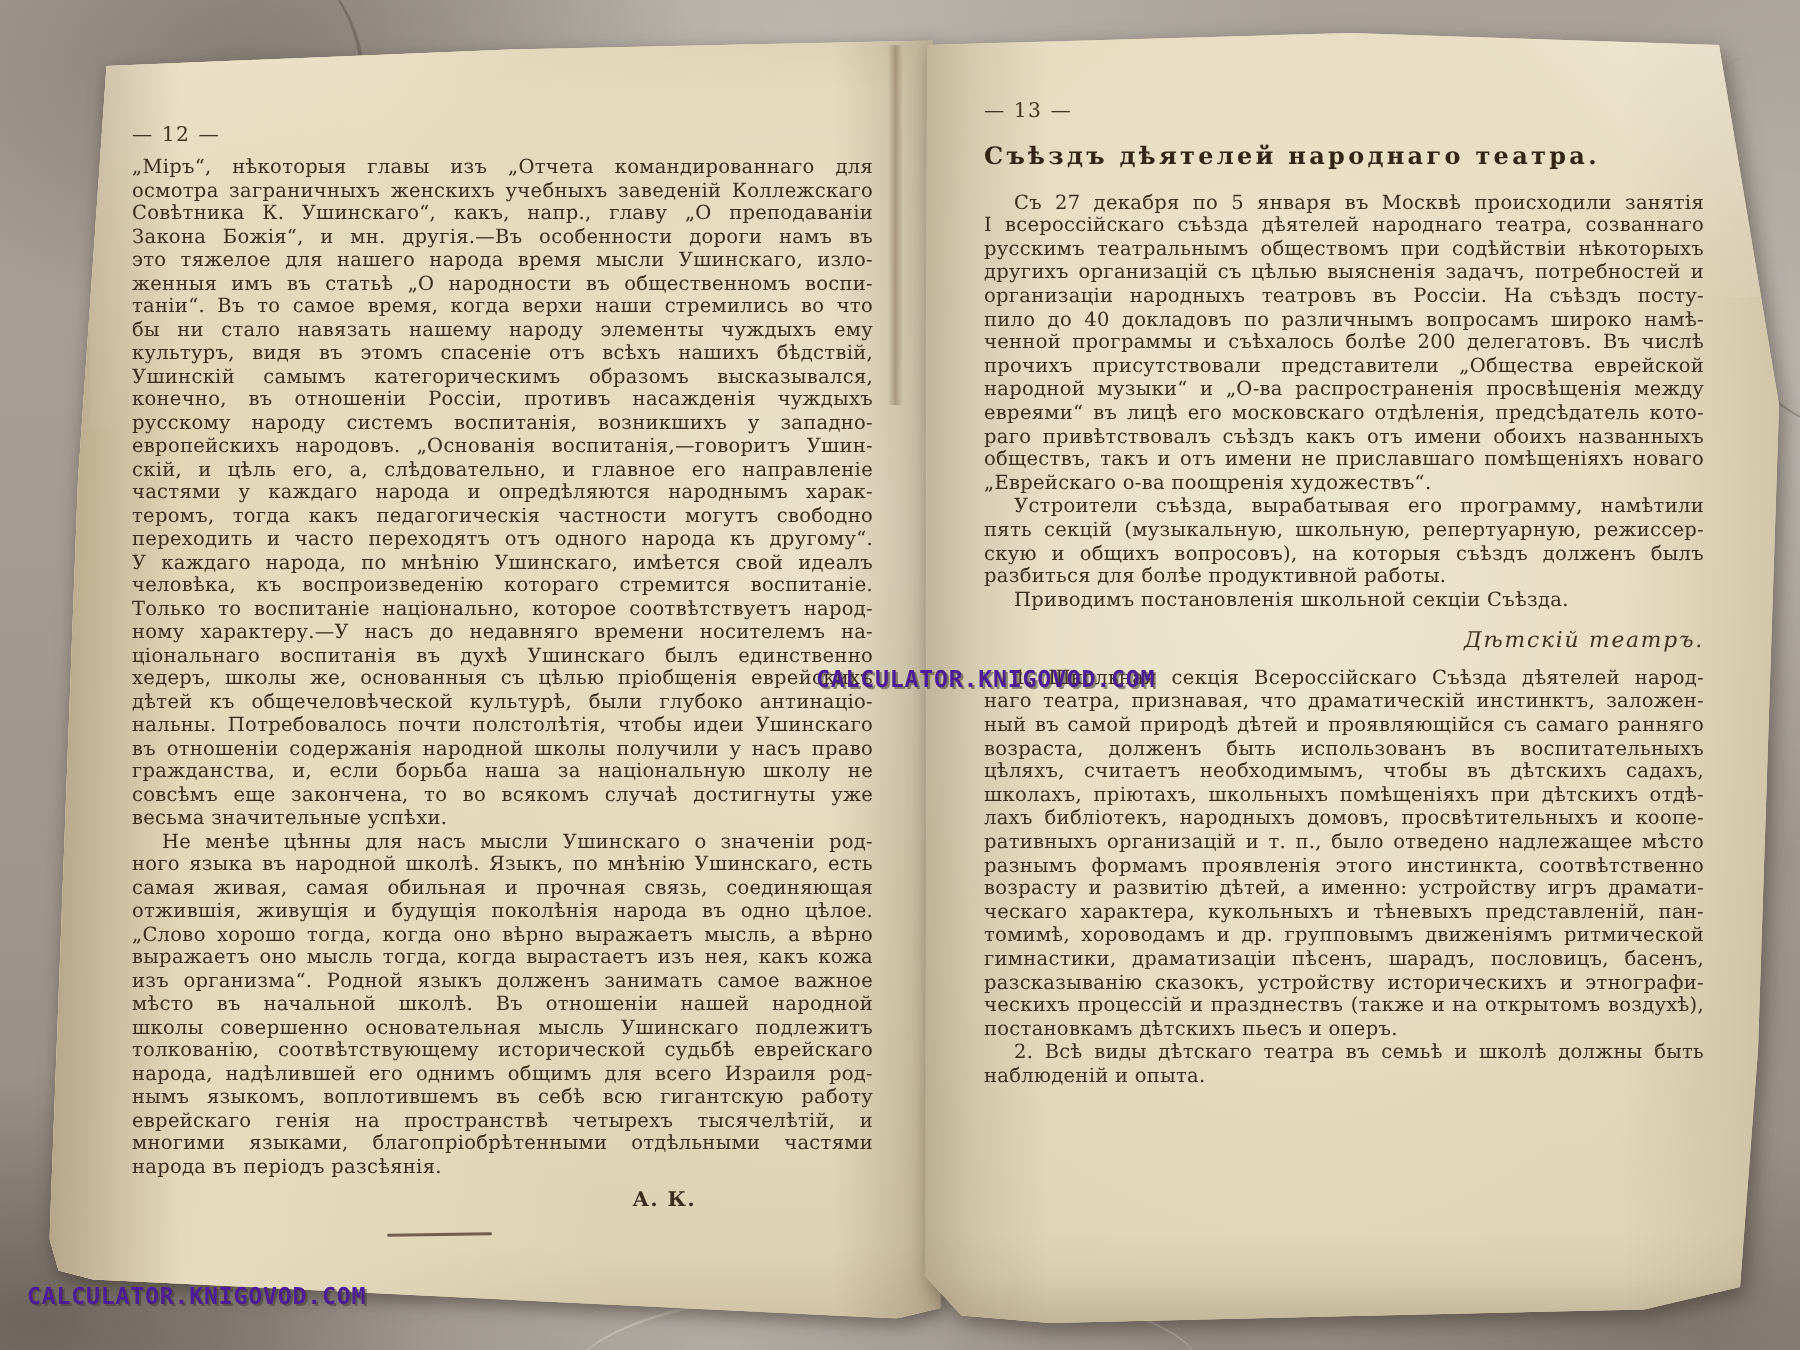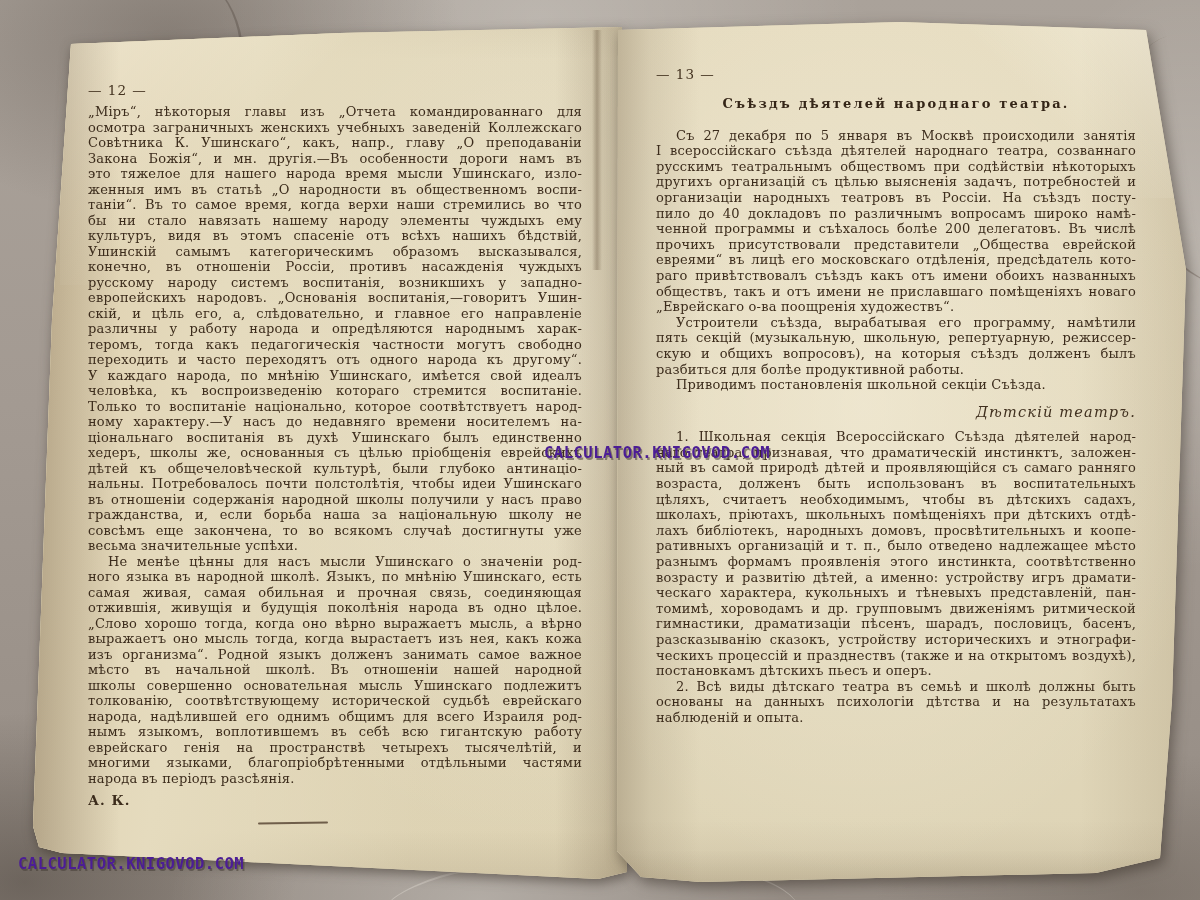--- a/index.html
+++ b/index.html
@@ -64,31 +64,31 @@
   .text-col{position:absolute;color:#3c2c1c;font-size:13px;}
   #left-col{left:88px;top:104px;width:494px;line-height:15.5px;}
   #right-col{left:656px;top:96px;width:480px;line-height:15.6px;}
 
   .para{margin:0;}
   .ln{text-align:justify;text-align-last:justify;letter-spacing:.2px;}
   .ln.end{text-align-last:left;}
   .ln.ind{text-indent:20px;}
 
   #article-title{
-    font-size:13px;font-weight:bold;letter-spacing:2.2px;
-    text-align:center;color:#3324166;color:#342517;
+    font-size:16px;font-weight:bold;letter-spacing:2.2px;
+    text-align:left;color:#3324166;color:#342517;
     margin:0 0 16px 0;
   }
   #section-heading{
     font-style:italic;font-size:14.5px;letter-spacing:1.2px;
     text-align:right;color:#40301f;
     margin:12px 0 9px 0;
   }
   #signature{
-    text-align:left;padding-right:118px;margin-top:7px;
+    text-align:right;padding-right:118px;margin-top:7px;
     font-weight:bold;font-size:13.5px;color:#3c2c1c;letter-spacing:1px;
   }
   #divider{
     width:70px;height:2px;background:#53402e;opacity:.8;
     margin:13px 0 0 170px;transform:rotate(-.8deg);border-radius:1px;
   }
   .watermark{
     position:absolute;z-index:20;
     font-family:"DejaVu Sans Mono","Liberation Mono",monospace;
     font-size:15.5px;font-weight:bold;color:#4c1d95;letter-spacing:.5px;
@@ -121,21 +121,21 @@
             <div class="ln">это тяжелое для нашего народа время мысли Ушинскаго, изло-</div>
             <div class="ln">женныя имъ въ статьѣ „О народности въ общественномъ воспи-</div>
             <div class="ln">таніи“. Въ то самое время, когда верхи наши стремились во что</div>
             <div class="ln">бы ни стало навязать нашему народу элементы чуждыхъ ему</div>
             <div class="ln">культуръ, видя въ этомъ спасеніе отъ всѣхъ нашихъ бѣдствій,</div>
             <div class="ln">Ушинскій самымъ категорическимъ образомъ высказывался,</div>
             <div class="ln">конечно, въ отношеніи Россіи, противъ насажденія чуждыхъ</div>
             <div class="ln">русскому народу системъ воспитанія, возникшихъ у западно-</div>
             <div class="ln">европейскихъ народовъ. „Основанія воспитанія,—говоритъ Ушин-</div>
             <div class="ln">скій, и цѣль его, а, слѣдовательно, и главное его направленіе</div>
-            <div class="ln">различны у работу народа и опредѣляются народнымъ харак-</div>
+            <div class="ln">частями у каждаго народа и опредѣляются народнымъ харак-</div>
             <div class="ln">теромъ, тогда какъ педагогическія частности могутъ свободно</div>
             <div class="ln">переходить и часто переходятъ отъ одного народа къ другому“.</div>
             <div class="ln">У каждаго народа, по мнѣнію Ушинскаго, имѣется свой идеалъ</div>
             <div class="ln">человѣка, къ воспроизведенію котораго стремится воспитаніе.</div>
             <div class="ln">Только то воспитаніе національно, которое соотвѣтствуетъ народ-</div>
             <div class="ln">ному характеру.—У насъ до недавняго времени носителемъ на-</div>
             <div class="ln">ціональнаго воспитанія въ духѣ Ушинскаго былъ единственно</div>
             <div class="ln">хедеръ, школы же, основанныя съ цѣлью пріобщенія еврейскихъ</div>
             <div class="ln">дѣтей къ общечеловѣческой культурѣ, были глубоко антинаціо-</div>
             <div class="ln">нальны. Потребовалось почти полстолѣтія, чтобы идеи Ушинскаго</div>
@@ -178,20 +178,21 @@
       <div>
           <div class="para">
             <div class="ln ind">Съ 27 декабря по 5 января въ Москвѣ происходили занятія</div>
             <div class="ln">I всероссійскаго съѣзда дѣятелей народнаго театра, созваннаго</div>
             <div class="ln">русскимъ театральнымъ обществомъ при содѣйствіи нѣкоторыхъ</div>
             <div class="ln">другихъ организацій съ цѣлью выясненія задачъ, потребностей и</div>
             <div class="ln">организаціи народныхъ театровъ въ Россіи. На съѣздъ посту-</div>
             <div class="ln">пило до 40 докладовъ по различнымъ вопросамъ широко намѣ-</div>
             <div class="ln">ченной программы и съѣхалось болѣе 200 делегатовъ. Въ числѣ</div>
             <div class="ln">прочихъ присутствовали представители „Общества еврейской</div>
+            <div class="ln">народной музыки“ и „О-ва распространенія просвѣщенія между</div>
             <div class="ln">евреями“ въ лицѣ его московскаго отдѣленія, предсѣдатель кото-</div>
             <div class="ln">раго привѣтствовалъ съѣздъ какъ отъ имени обоихъ названныхъ</div>
             <div class="ln">обществъ, такъ и отъ имени не приславшаго помѣщеніяхъ новаго</div>
             <div class="ln end">„Еврейскаго о-ва поощренія художествъ“.</div>
           </div>
           <div class="para">
             <div class="ln ind">Устроители съѣзда, вырабатывая его программу, намѣтили</div>
             <div class="ln">пять секцій (музыкальную, школьную, репертуарную, режиссер-</div>
             <div class="ln">скую и общихъ вопросовъ), на которыя съѣздъ долженъ былъ</div>
             <div class="ln end">разбиться для болѣе продуктивной работы.</div>
@@ -215,21 +216,20 @@
             <div class="ln">возрасту и развитію дѣтей, а именно: устройству игръ драмати-</div>
             <div class="ln">ческаго характера, кукольныхъ и тѣневыхъ представленій, пан-</div>
             <div class="ln">томимѣ, хороводамъ и др. групповымъ движеніямъ ритмической</div>
             <div class="ln">гимнастики, драматизаціи пѣсенъ, шарадъ, пословицъ, басенъ,</div>
             <div class="ln">разсказыванію сказокъ, устройству историческихъ и этнографи-</div>
             <div class="ln">ческихъ процессій и празднествъ (также и на открытомъ воздухѣ),</div>
             <div class="ln end">постановкамъ дѣтскихъ пьесъ и оперъ.</div>
           </div>
           <div class="para">
             <div class="ln ind">2. Всѣ виды дѣтскаго театра въ семьѣ и школѣ должны быть</div>
-            <div class="ln">основаны на данныхъ психологіи дѣтства и на результатахъ</div>
             <div class="ln end">наблюденій и опыта.</div>
           </div>
         </div>
     </div>
   </div>
 </div>
 
 <div class="watermark" id="watermark-center">CALCULATOR.KNIGOVOD.COM</div>
 <div class="watermark" id="watermark-bottom">CALCULATOR.KNIGOVOD.COM</div>
 

